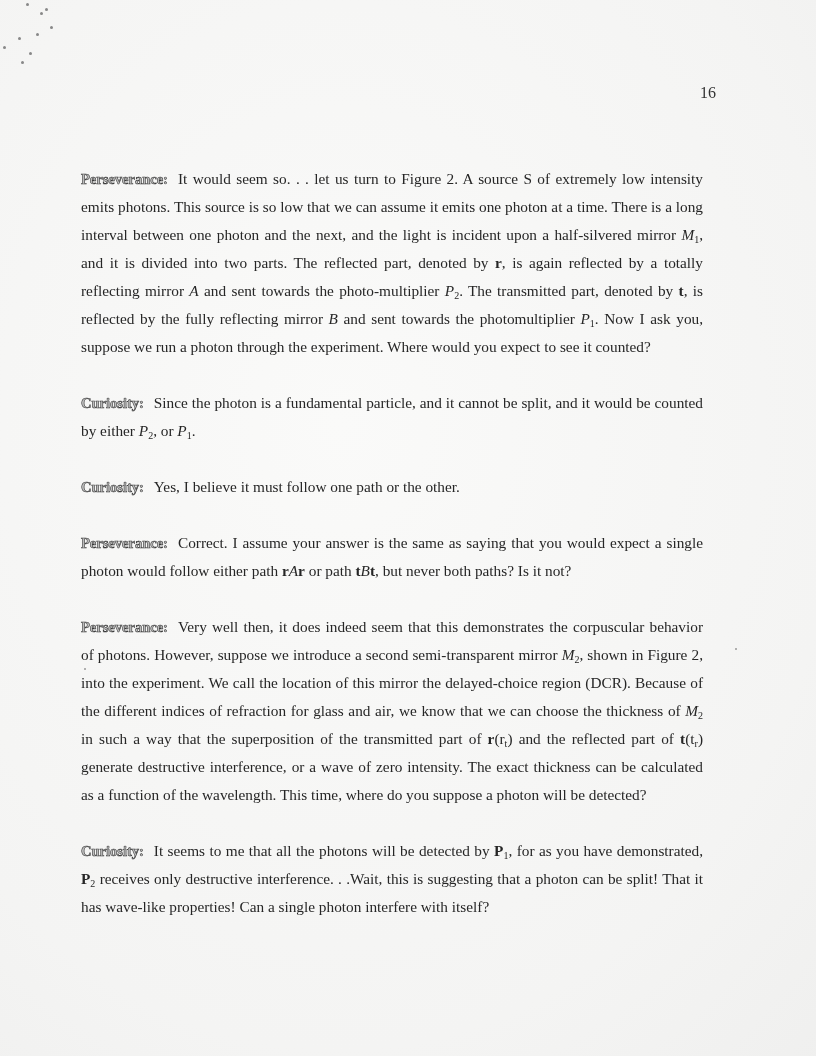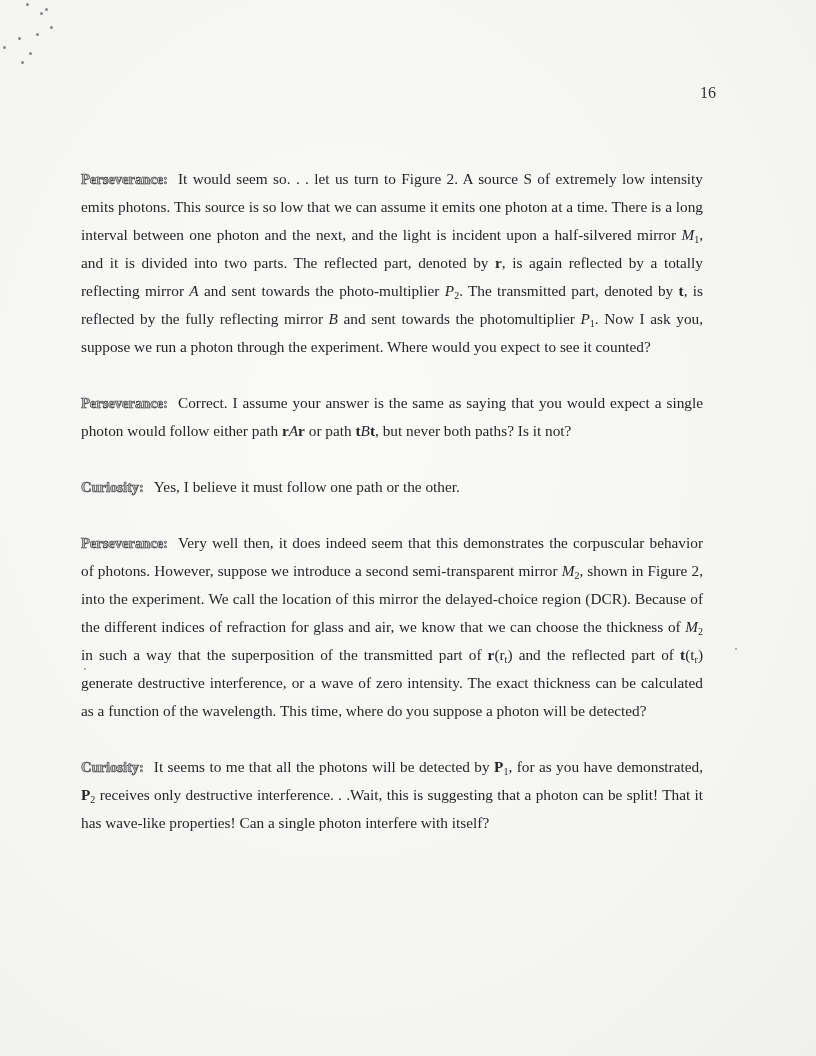--- a/index.html
+++ b/index.html
@@ -56,18 +56,19 @@
     <div class="speck" style="left:21px;top:61px;"></div>
   </div>
   <div class="stray" style="left:735px;top:648px;"></div>
   <div class="stray" style="left:84px;top:668px;"></div>
   <div class="right-edge"></div>
 
   <div class="page-number">16</div>
 
   <div class="body-text" id="dialogue">
       <p class="para"><span class="speaker">Perseverance:</span><span>It would seem so. . . let us turn to Figure 2.  A source S of extremely low intensity emits photons.  This source is so low that we can assume it emits one photon at a time.  There is a long interval between one photon and the next, and the light is incident upon a half-silvered mirror </span><i>M</i><sub>1</sub><span>, and it is divided into two parts.  The reflected part, denoted by </span><b>r</b><span>, is again reflected by a totally reflecting mirror </span><i>A</i><span> and sent towards the photo-multiplier </span><i>P</i><sub>2</sub><span>.  The transmitted part, denoted by </span><b>t</b><span>, is reflected by the fully reflecting mirror </span><i>B</i><span> and sent towards the photomultiplier </span><i>P</i><sub>1</sub><span>.  Now I ask you, suppose we run a photon through the experiment.  Where would you expect to see it counted?</span></p>
+      <p class="para"><span class="speaker">Curiosity:</span><span>Since the photon is a fundamental particle, and it cannot be split, and it would be counted by either </span><i>P</i><sub>2</sub><span>, or </span><i>P</i><sub>1</sub><span>.</span></p>
+      <p class="para"><span class="speaker">Curiosity:</span><span>Yes, I believe it must follow one path or the other.</span></p>
       <p class="para"><span class="speaker">Perseverance:</span><span>Correct.  I assume your answer is the same as saying that you would expect a single photon would follow either path </span><b>r</b><i>A</i><b>r</b><span> or path </span><b>t</b><i>B</i><b>t</b><span>, but never both paths?  Is it not?</span></p>
-      <p class="para"><span class="speaker">Curiosity:</span><span>Yes, I believe it must follow one path or the other.</span></p>
       <p class="para"><span class="speaker">Perseverance:</span><span>Very well then, it does indeed seem that this demonstrates the corpuscular behavior of photons.  However, suppose we introduce a second semi-transparent mirror </span><i>M</i><sub>2</sub><span>, shown in Figure 2, into the experiment.  We call the location of this mirror the delayed-choice region (DCR).  Because of the different indices of refraction for glass and air, we know that we can choose the thickness of </span><i>M</i><sub>2</sub><span> in such a way that the superposition of the transmitted part of </span><b>r</b><span>(r</span><sub>t</sub><span>)</span><span> and the reflected part of </span><b>t</b><span>(t</span><sub>r</sub><span>)</span><span> generate destructive interference, or a wave of zero intensity.  The exact thickness can be calculated as a function of the wavelength.  This time, where do you suppose a photon will be detected?</span></p>
       <p class="para"><span class="speaker">Curiosity:</span><span>It seems to me that all the photons will be detected by </span><b>P</b><sub>1</sub><span>, for as you have demonstrated, </span><b>P</b><sub>2</sub><span> receives only destructive interference. . .Wait, this is suggesting that a photon can be split!  That it has wave-like properties!  Can a single photon interfere with itself?</span></p>
     </div>
 </div>
 
 </body></html>

